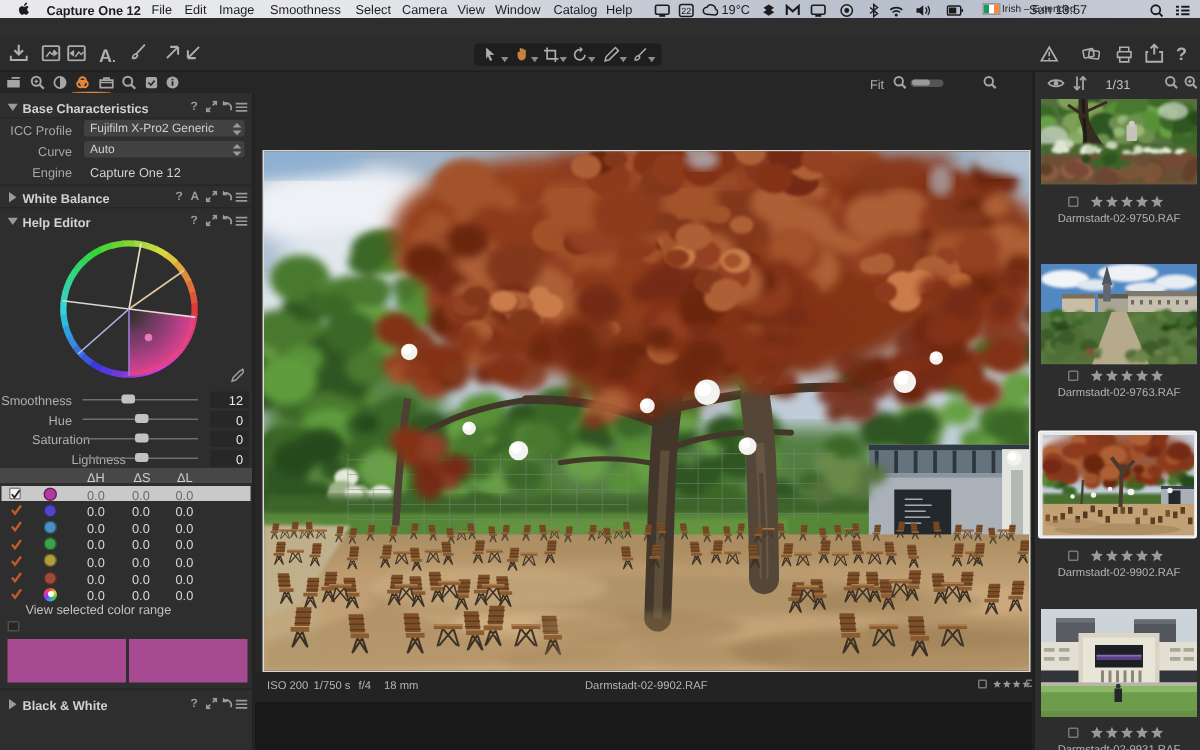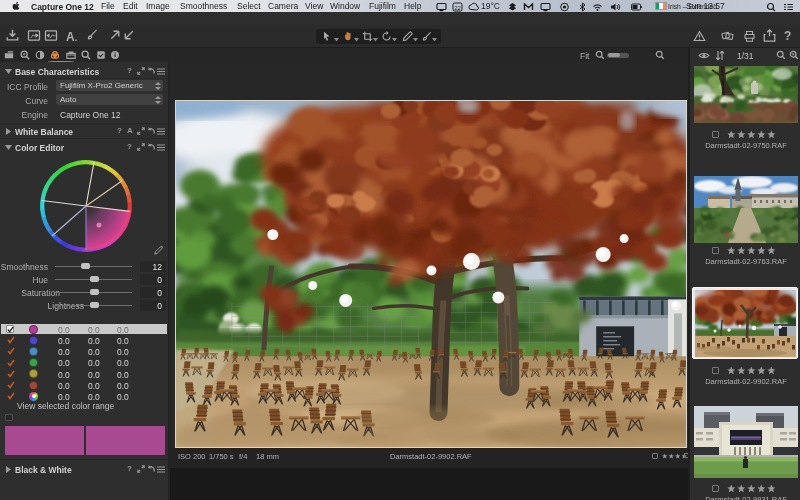--- a/index.html
+++ b/index.html
@@ -16,21 +16,21 @@
       </svg>
 <span class="abs" style="left:31px;top:1.5px;font-weight:bold;font-size:8.5px;">Capture One 12</span>
 <span class="abs" style="left:101px;top:1px;">File</span>
 <span class="abs" style="left:123px;top:1px;">Edit</span>
 <span class="abs" style="left:146px;top:1px;">Image</span>
 <span class="abs" style="left:180px;top:1px;">Smoothness</span>
 <span class="abs" style="left:237px;top:1px;">Select</span>
 <span class="abs" style="left:268px;top:1px;">Camera</span>
 <span class="abs" style="left:305px;top:1px;">View</span>
 <span class="abs" style="left:330px;top:1px;">Window</span>
-<span class="abs" style="left:369px;top:1px;">Fujifilm</span>
+<span class="abs" style="left:369px;top:1px;">Catalog</span>
 <span class="abs" style="left:404px;top:1px;">Help</span>
 
 <svg class="abs" style="left:436px;top:1.5px" width="11" height="10" viewBox="0 0 11 10">
         <rect x="1" y="1.5" width="9" height="6" rx="1" fill="none" stroke="#1c1c1e" stroke-width="1.1"></rect>
         <rect x="3.5" y="8" width="4" height="1.2" fill="#1c1c1e"></rect>
       </svg>
 <svg class="abs" style="left:452px;top:1.5px" width="11" height="10" viewBox="0 0 11 10">
         <rect x="1" y="1" width="9" height="8" rx="1.5" fill="none" stroke="#1c1c1e" stroke-width="1"></rect>
         <text x="5.5" y="7.6" font-size="6" text-anchor="middle" fill="#1c1c1e">22</text>
       </svg>
@@ -255,21 +255,21 @@
       <svg class="abs" style="left:147px;top:65px" width="8" height="8" viewBox="0 0 10 10">
         <path d="M8.5 8A4 4 0 0 0 2 3.5" stroke="#9a9a9a" stroke-width="1.5" fill="none"></path>
         <path d="M2 0v4h4z" fill="#9a9a9a"></path>
       </svg>
       <svg class="abs" style="left:157px;top:65.5px" width="8" height="7" viewBox="0 0 10 8">
         <path d="M0 1h10M0 4h10M0 7h10" stroke="#9a9a9a" stroke-width="1.3"></path>
       </svg>
 <svg class="abs" style="left:5px;top:83px" width="7" height="5" viewBox="0 0 7 5">
         <path d="M0 0h7L3.5 5z" fill="#9a9a9a"></path>
       </svg>
-<span class="abs" style="left:15px;top:80.5px;color:#d2d2d2;font-weight:bold;font-size:8.5px;">Color Editor</span>
+<span class="abs" style="left:15px;top:80.5px;color:#d2d2d2;font-weight:bold;font-size:8.5px;">Help Editor</span>
 <span class="abs" style="left:127px;top:80px;color:#9a9a9a;font-size:8px;font-weight:bold;">?</span>
       <svg class="abs" style="left:137px;top:81px" width="8" height="8" viewBox="0 0 10 10">
         <path d="M1 9 4 6M6 4 9 1M6 1h3v3M4 9H1V6" stroke="#9a9a9a" stroke-width="1.4" fill="none"></path>
       </svg>
       <svg class="abs" style="left:147px;top:81px" width="8" height="8" viewBox="0 0 10 10">
         <path d="M8.5 8A4 4 0 0 0 2 3.5" stroke="#9a9a9a" stroke-width="1.5" fill="none"></path>
         <path d="M2 0v4h4z" fill="#9a9a9a"></path>
       </svg>
       <svg class="abs" style="left:157px;top:81.5px" width="8" height="7" viewBox="0 0 10 8">
         <path d="M0 1h10M0 4h10M0 7h10" stroke="#9a9a9a" stroke-width="1.3"></path>
@@ -348,20 +348,25 @@
 <span class="abs" style="left:0;top:225.5px;width:60px;text-align:right;color:#b0b0b0;">Saturation</span>
       <span class="abs" style="left:55px;top:229.5px;width:77px;height:1px;background:#6e6e6e;"></span>
       <span class="abs" style="left:89.5px;top:227px;width:9px;height:6px;border-radius:2px;background:#c2c2c2;"></span>
       <span class="abs" style="left:140px;top:224.5px;width:26px;height:11px;background:#272727;border-radius:1px;"></span>
       <span class="abs" style="left:138px;top:225.5px;width:24px;text-align:right;color:#e8e8e8;">0</span>
 <span class="abs" style="left:0;top:238.5px;width:48px;text-align:right;color:#b0b0b0;margin-left:36px;">Lightness</span>
       <span class="abs" style="left:55px;top:242.5px;width:77px;height:1px;background:#6e6e6e;"></span>
       <span class="abs" style="left:89.5px;top:240px;width:9px;height:6px;border-radius:2px;background:#c2c2c2;"></span>
       <span class="abs" style="left:140px;top:237.5px;width:26px;height:11px;background:#272727;border-radius:1px;"></span>
       <span class="abs" style="left:138px;top:238.5px;width:24px;text-align:right;color:#e8e8e8;">0</span>
+<div class="abs" style="left:0;top:250px;width:168px;height:10px;background:#474747;color:#cfcfcf;">
+        <span class="abs" style="left:58px;top:0.5px;">ΔH</span>
+        <span class="abs" style="left:89px;top:0.5px;">ΔS</span>
+        <span class="abs" style="left:118px;top:0.5px;">ΔL</span>
+      </div>
 <div class="abs" style="left:1px;top:261.5px;width:166px;height:10.5px;background:#c9c9c9;"></div>
 <span class="abs" style="left:6px;top:262.7px;width:8px;height:8px;background:#f2f2f2;border:0.5px solid #888;border-radius:1px;"></span>
 <svg class="abs" style="left:7px;top:263.5px" width="7" height="7" viewBox="0 0 8 8">
         <path d="M1 4l2 2.5L7 1" stroke="#222" stroke-width="1.4" fill="none"></path>
       </svg>
 <span class="abs" style="left:29px;top:262.5px;width:9px;height:9px;border-radius:50%;background:#b13a9e;border:1px solid rgba(0,0,0,0.4);"></span>
 <span class="abs" style="left:58px;top:262.7px;color:#6a6a6a;">0.0</span>
 <span class="abs" style="left:88px;top:262.7px;color:#6a6a6a;">0.0</span>
 <span class="abs" style="left:117px;top:262.7px;color:#6a6a6a;">0.0</span>
 <svg class="abs" style="left:7px;top:274.2px" width="8" height="8" viewBox="0 0 8 8">

